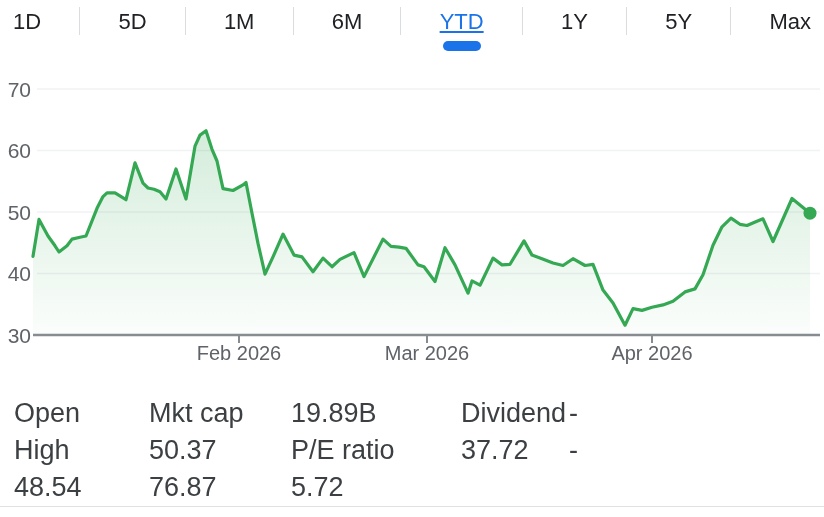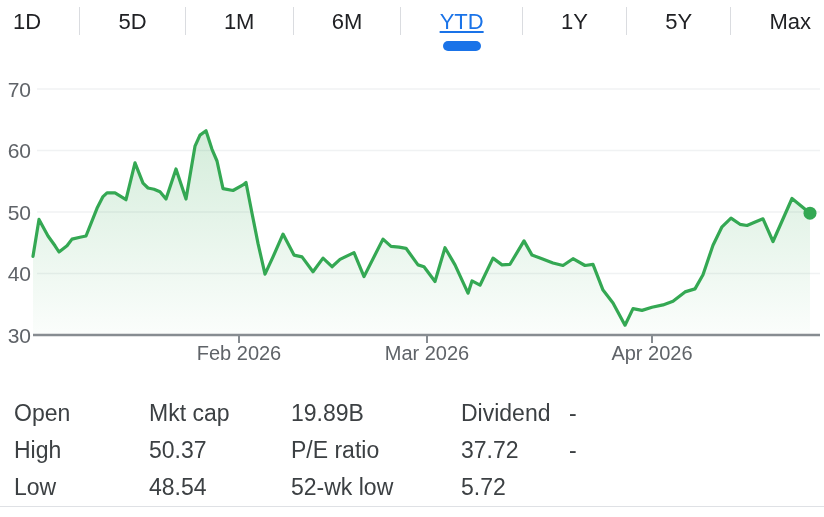--- a/index.html
+++ b/index.html
@@ -20,21 +20,21 @@
 
   
   .chart{height:330px;position:relative;}
   .chart svg{display:block;}
   .ylab{font:21px "Liberation Sans",sans-serif;fill:#5f6368;}
   .xlab{font:20px "Liberation Sans",sans-serif;fill:#5f6368;}
 
   
   .stats{padding:10px 12px 0 14px;}
   .stat-row{display:grid;grid-template-columns:135px 142px 170px 108px 204px 1fr;
-            height:37px;align-items:center;font-size:23px;color:#3c4043;}
+            height:37px;align-items:center;font-size:27px;color:#3c4043;}
   .stat-label{color:#3c4043;}
   .stat-value{color:#3c4043;}
   .bottom-divider{position:absolute;left:0;top:506px;width:824px;height:1px;background:#dfe1e5;}
 </style>
 </head>
 <body>
 
 <div class="app">
 
   <div class="tabs">
@@ -100,21 +100,20 @@
       <span class="stat-value">-</span>
     </div>
     <div class="stat-row">
       <span class="stat-label">High</span>
       <span class="stat-value">50.37</span>
       <span class="stat-label">P/E ratio</span>
       <span class="stat-value">37.72</span>
       <span class="stat-value">-</span>
     </div>
     <div class="stat-row">
-      <span class="stat-label">Low</span>
       <span class="stat-value">48.54</span>
-      <span class="stat-label">52-wk low</span>
+      <span class="stat-value">76.87</span>
       <span class="stat-value">5.72</span>
     </div>
   </div>
 
   <div class="bottom-divider"></div>
 </div>
 
 </body></html>

